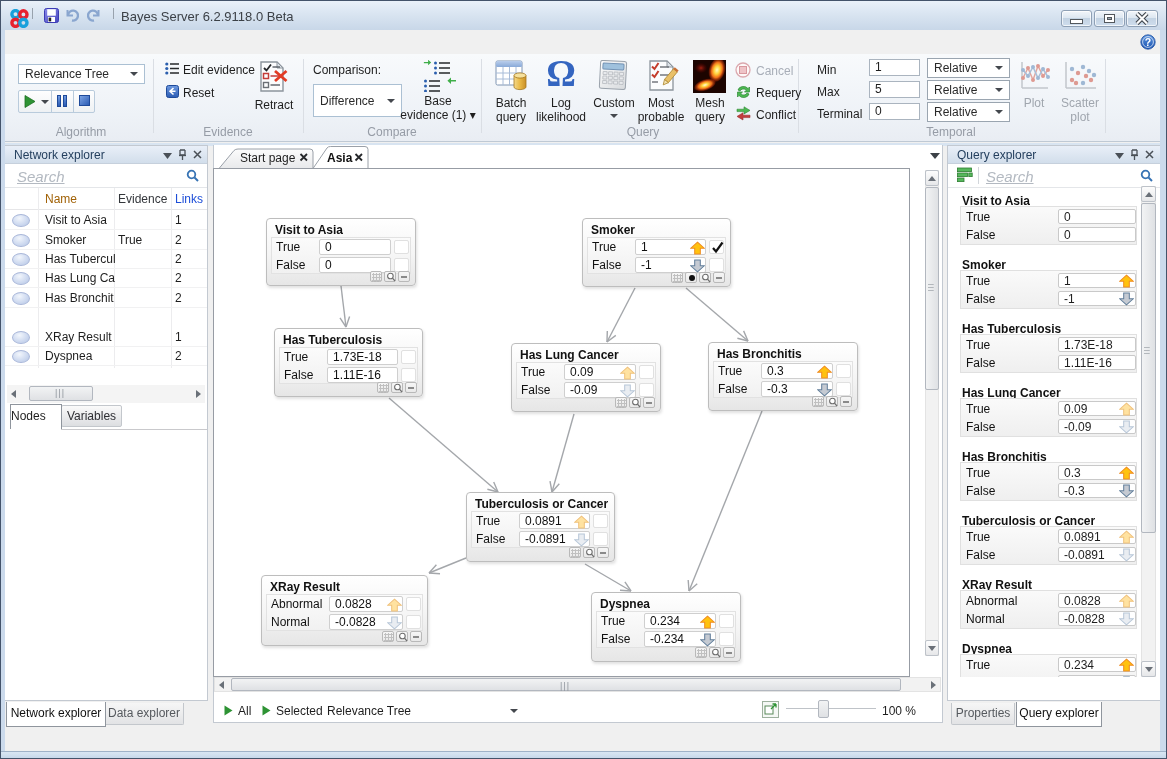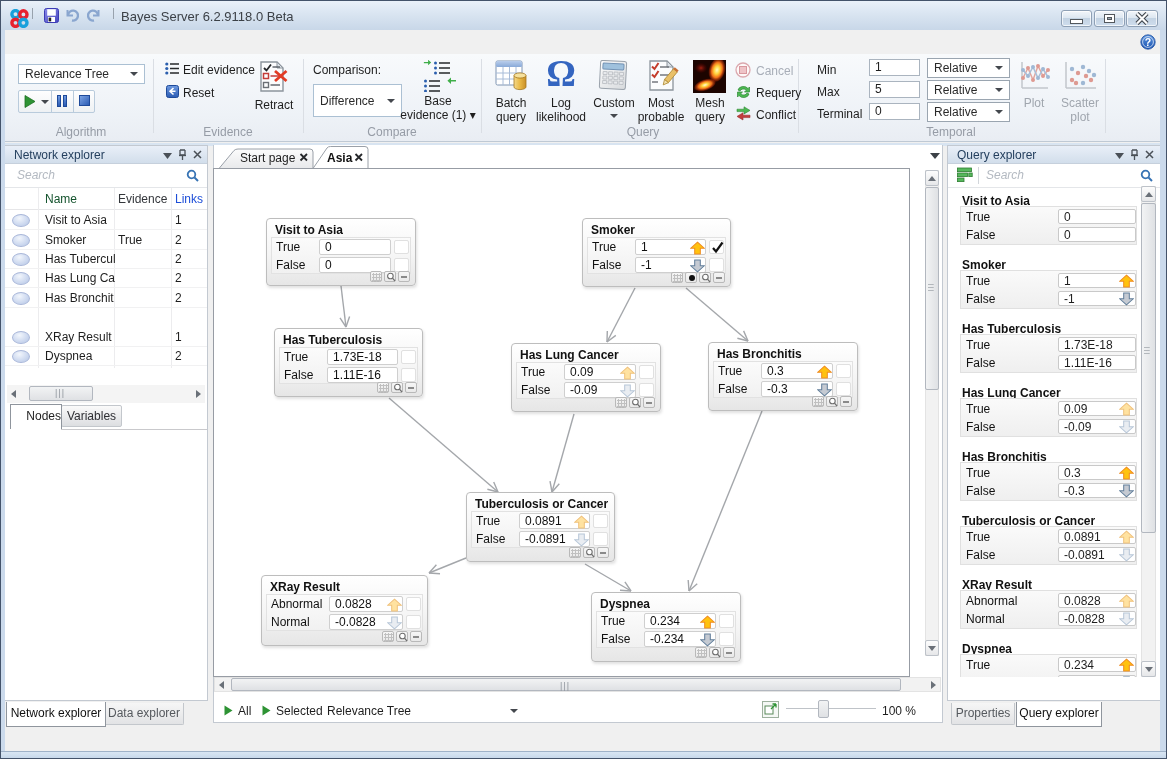--- a/index.html
+++ b/index.html
@@ -29,21 +29,21 @@
 .carr{position:absolute;right:6px;top:50%;margin-top:-2px;width:0;height:0;border-left:4px solid transparent;border-right:4px solid transparent;border-top:4px solid #44484e;}
 .rlbl{position:absolute;font-size:12px;color:#1e1e1e;white-space:nowrap;}
 .biglbl{position:absolute;font-size:12px;color:#1e1e1e;text-align:center;white-space:nowrap;}
 .rinput{position:absolute;background:#fff;border:1px solid #aab4bf;font-size:12px;color:#1e1e1e;padding-left:5px;line-height:15px;}
 
 .panel{position:absolute;background:#fff;border:1px solid #c3c9d1;}
 .phead{position:absolute;left:0;top:0;right:0;height:18px;background:linear-gradient(#e9eff8,#d2deeb);border-bottom:1px solid #c6d0dc;}
 .phead .pt{position:absolute;left:9px;top:2px;font-size:12px;color:#25405f;}
 .pico{position:absolute;top:4px;color:#4a5057;font-size:10px;line-height:10px;}
 .searchrow{position:absolute;left:0;right:0;top:18px;height:24px;background:#fff;border-bottom:1px solid #e4e6e9;}
-.sital{position:absolute;top:4px;font-size:12px;font-style:italic;color:#b3b9c1;}
+.sital{position:absolute;top:4px;font-size:15px;font-style:italic;color:#b3b9c1;text-decoration:underline;}
 
 .sbtrack{position:absolute;background:#f2f2f2;border:1px solid #e3e3e3;}
 .sbbtn{position:absolute;background:linear-gradient(#fdfdfd,#e6e7e9);border:1px solid #bdc2c9;border-radius:2px;}
 .sbthumb{position:absolute;background:linear-gradient(90deg,#f2f3f4,#dfe1e4);border:1px solid #b2b7bf;border-radius:2px;}
 .sbthumbh{position:absolute;background:linear-gradient(#f2f3f4,#dfe1e4);border:1px solid #b2b7bf;border-radius:2px;}
 .grip{position:absolute;color:#8e949c;}
 
 .trow{position:absolute;left:0;right:0;border-bottom:1px solid #f1f1f2;}
 
 .node{position:absolute;background:linear-gradient(#ffffff 0%,#f4f4f4 55%,#e6e6e6 100%);border:1px solid #bdbdbd;border-radius:4px;box-shadow:1px 2px 3px rgba(0,0,0,.12);}
@@ -375,21 +375,21 @@
         </svg>
       </div>
 <div class="searchrow">
         <span class="sital" style="left:12px">Search</span>
         <svg class="abs" style="left:181px;top:5px" width="13" height="13" viewBox="0 0 13 13">
           <circle cx="5.5" cy="5.5" r="3.8" fill="none" stroke="#3773b4" stroke-width="1.8"></circle>
           <path d="M8.5 8.5 L12 12" stroke="#3773b4" stroke-width="2"></path>
         </svg>
       </div>
 <div class="abs" style="left:0px;top:42px;width:202px;height:22px;border-bottom:1px solid #e6e6e8">
-        <span class="abs" style="left:40px;top:4px;color:#14532d">Name</span>
+        <span class="abs" style="left:40px;top:4px;color:#a16207">Name</span>
         <span class="abs" style="left:113px;top:4px;color:#33363b">Evidence</span>
         <span class="abs" style="left:170px;top:4px;color:#1d4ed8">Links</span>
       </div>
 <div class="abs" style="left:33px;top:42px;width:1px;height:180px;background:#ececee"></div>
 <div class="abs" style="left:109px;top:42px;width:1px;height:180px;background:#ececee"></div>
 <div class="abs" style="left:166px;top:42px;width:1px;height:180px;background:#ececee"></div>
 <div class="trow" style="top:65px;height:19px">
 <span class="abs" style="left:7px;top:3px;width:18px;height:13px;border-radius:50%;background:radial-gradient(ellipse at 40% 30%,#f2f6fc 0%,#ccd8ef 60%,#b6c6e4 100%);border:1px solid #a9b7d9"></span>
 <span class="abs" style="left:40px;top:2px;white-space:nowrap">Visit to Asia</span>
 <span class="abs" style="left:170px;top:2px">1</span>
@@ -427,21 +427,21 @@
 </div>
 <div class="abs" style="left:2px;top:239px;width:198px;height:18px;background:#f4f4f4">
         <div class="abs" style="left:4px;top:5px;width:0;height:0;border-top:4px solid transparent;border-bottom:4px solid transparent;border-right:5px solid #6a7078"></div>
         <div class="sbthumbh" style="left:22px;top:1px;width:64px;height:15px"></div>
         <div class="grip" style="left:48px;top:3px;font-size:9px;letter-spacing:1px">|||</div>
         <div class="abs" style="right:4px;top:5px;width:0;height:0;border-top:4px solid transparent;border-bottom:4px solid transparent;border-left:5px solid #6a7078"></div>
       </div>
 <div class="abs" style="left:0px;top:258px;width:202px;height:25px">
         <div class="abs" style="left:56px;top:25px;right:0;height:1px;background:#c9c9cc"></div>
         <div class="abs" style="left:56px;top:1px;width:61px;height:22px;background:linear-gradient(#fafafa,#dcdee1);border:1px solid #c3c7cc;border-radius:2px;text-align:center;line-height:21px;color:#2e2e33">Variables</div>
-        <div class="abs" style="left:5px;top:0px;width:52px;height:25px;background:#fff;border:1px solid #8f959d;border-bottom:none;text-align:right;line-height:23px">Nodes</div>
+        <div class="abs" style="left:5px;top:0px;width:52px;height:25px;background:#fff;border:1px solid #8f959d;border-bottom:none;text-align:left;line-height:23px">Nodes</div>
       </div>
 </div>
 <div class="dtab abs" style="left:104px;top:703px;width:80px;height:22px;background:linear-gradient(#f6f6f6,#e2e3e5);border:1px solid #c3c7cc;border-top:none;border-radius:0 0 2px 2px;text-align:center;line-height:20px;color:#55595e">Data explorer</div>
 <div class="dtab abs" style="left:6px;top:702px;width:100px;height:25px;background:#fff;border:1px solid #8f959d;border-top:none;text-align:center;line-height:22px;color:#111">Network explorer</div>
 <div class="abs" style="left:213px;top:145px;width:730px;height:578px;border:1px solid #c3c9d1;border-top:none;background:#fff">
 </div>
 <svg class="abs" style="left:214px;top:145px" width="726" height="24" viewBox="0 0 726 24">
       <path d="M5 23.5 L20 5.5 Q21.5 4 24 4 L96 4 Q99 4 99 7 L99 23.5" fill="url(#dtab1)" stroke="#9aa0a8"></path>
       <defs>
         <linearGradient id="dtab1" x1="0" y1="0" x2="0" y2="1">

